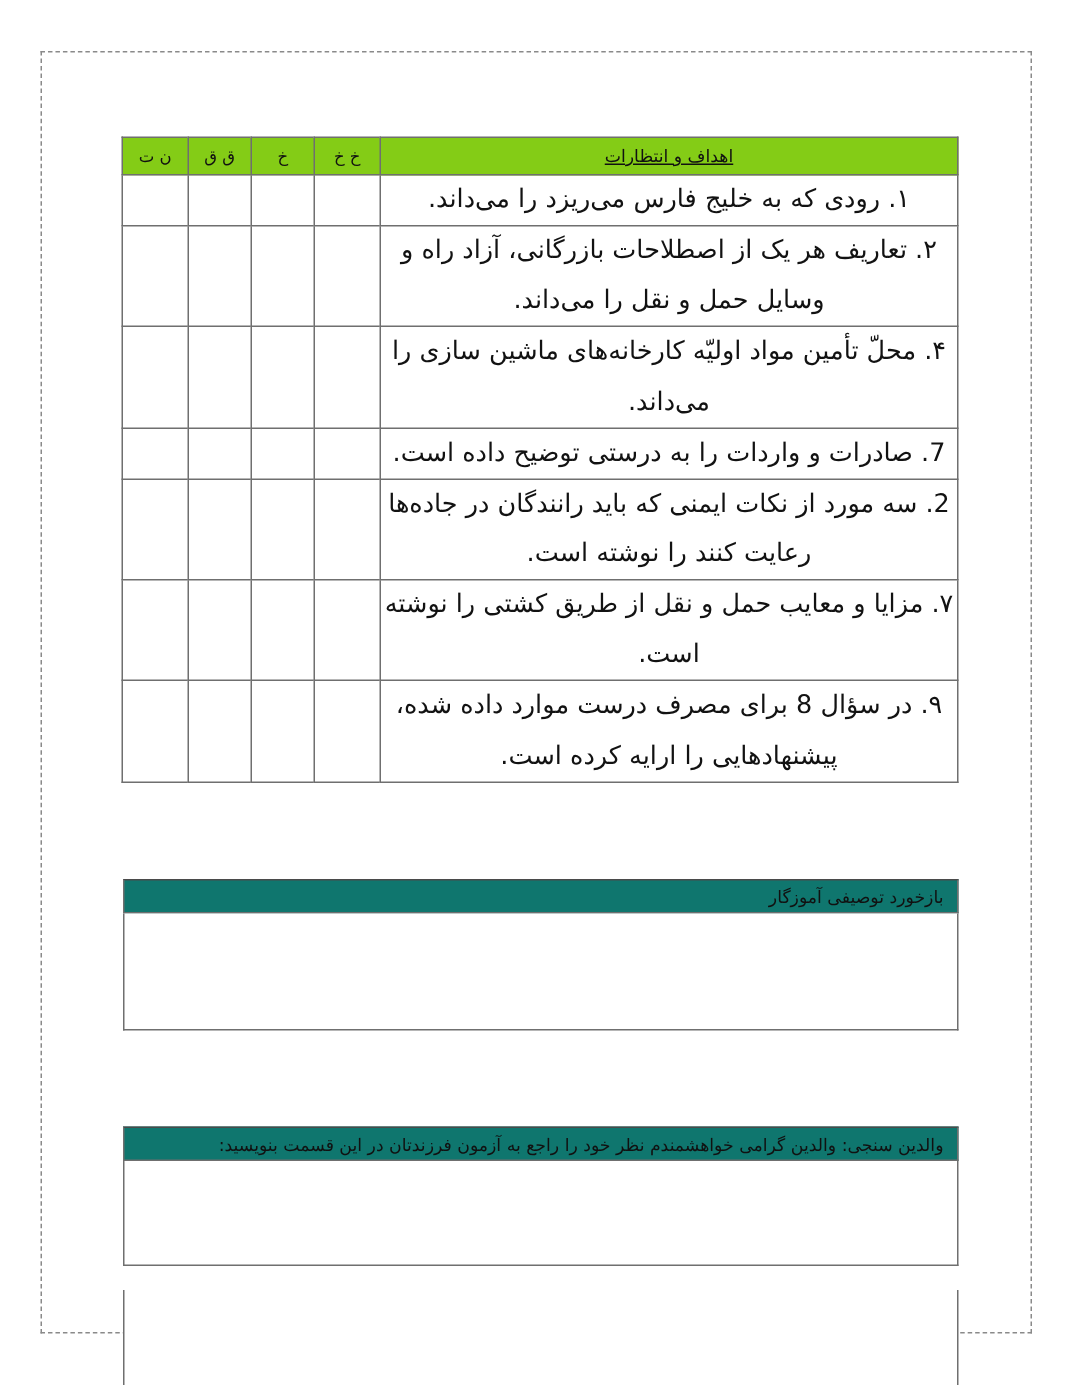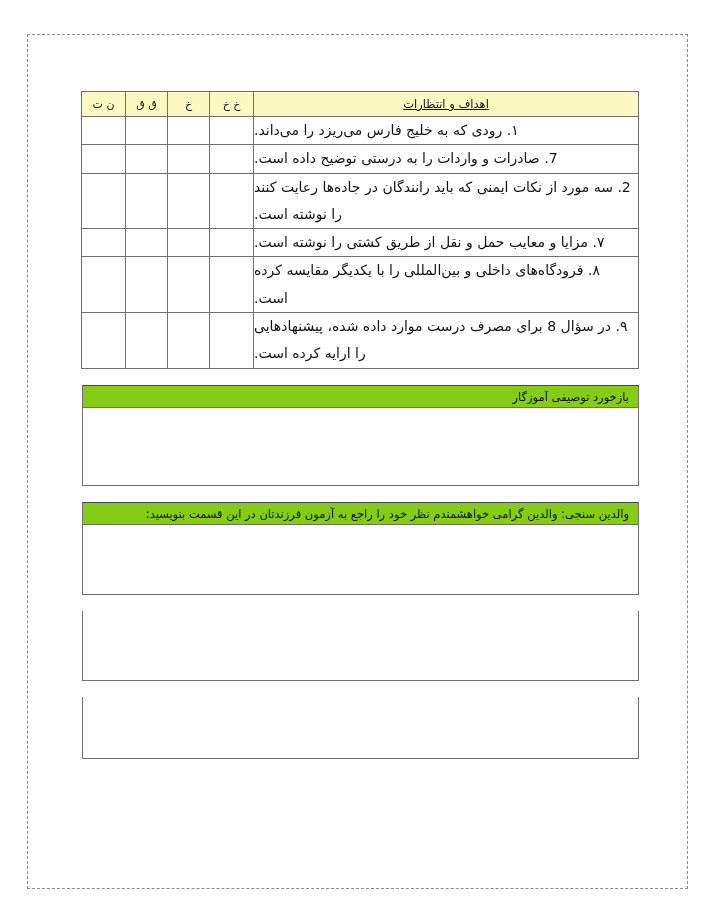--- a/index.html
+++ b/index.html
@@ -42,62 +42,63 @@
     direction: rtl;
   }
   table.rubric th,
   table.rubric td {
     border: 1px solid #6f6f6f;
     padding: 0;
     vertical-align: middle;
   }
 
   thead th {
-    background: #fef9c3;
+    background: #84cc16;
     height: 24px;
     font-weight: normal;
     font-size: 11px;
     text-align: center;
     color: #111;
   }
   thead th.goal-head {
     font-size: 11.5px;
     text-decoration: underline;
   }
 
   
   col.c-goal  { width: 385px; }
   col.c-rate1 { width: 44px; }
   col.c-rate2 { width: 42px; }
   col.c-rate3 { width: 42px; }
   col.c-rate4 { width: 44px; }
 
   td.goal {
-    text-align: left;
-    font-size: 14px;
+    text-align: center;
+    font-size: 17px;
     line-height: 1.95;
     padding: 2px 8px 3px 8px;
     color: #121212;
   }
   td.rate {
     background: #ffffff;
   }
 
   
   .section-band {
     border: 1px solid #6f6f6f;
     border-top: 1px solid #4a4a4a;
-    background: #84cc16;
+    background: #0f766e;
     height: 23px;
     line-height: 23px;
     padding: 0 9px;
     font-size: 11.5px;
     color: #111;
     box-sizing: border-box;
     direction: rtl;
+    margin-top: 48px;
   }
   .section-box {
     border: 1px solid #6f6f6f;
     border-top: none;
     background: #ffffff;
     box-sizing: border-box;
   }
   .gap {
     height: 16px;
   }
@@ -128,42 +129,49 @@
     </thead>
     <tbody>
       <tr>
         <td class="goal">۱. رودی که به خلیج فارس می‌ریزد را می‌داند.</td>
         <td class="rate"></td>
         <td class="rate"></td>
         <td class="rate"></td>
         <td class="rate"></td>
       </tr>
       <tr>
+        <td class="goal">۲. تعاریف هر یک از اصطلاحات بازرگانی، آزاد راه و وسایل حمل و نقل را می‌داند.</td>
+        <td class="rate"></td>
+        <td class="rate"></td>
+        <td class="rate"></td>
+        <td class="rate"></td>
+      </tr>
+      <tr>
+        <td class="goal">۴. محلّ تأمین مواد اولیّه کارخانه‌های ماشین سازی را می‌داند.</td>
+        <td class="rate"></td>
+        <td class="rate"></td>
+        <td class="rate"></td>
+        <td class="rate"></td>
+      </tr>
+      <tr>
         <td class="goal">7. صادرات و واردات را به درستی توضیح داده است.</td>
         <td class="rate"></td>
         <td class="rate"></td>
         <td class="rate"></td>
         <td class="rate"></td>
       </tr>
       <tr>
         <td class="goal">2. سه مورد از نکات ایمنی که باید رانندگان در جاده‌ها رعایت کنند را نوشته است.</td>
         <td class="rate"></td>
         <td class="rate"></td>
         <td class="rate"></td>
         <td class="rate"></td>
       </tr>
       <tr>
         <td class="goal">۷. مزایا و معایب حمل و نقل از طریق کشتی را نوشته است.</td>
-        <td class="rate"></td>
-        <td class="rate"></td>
-        <td class="rate"></td>
-        <td class="rate"></td>
-      </tr>
-      <tr>
-        <td class="goal">۸. فرودگاه‌های داخلی و بین‌المللی را با یکدیگر مقایسه کرده است.</td>
         <td class="rate"></td>
         <td class="rate"></td>
         <td class="rate"></td>
         <td class="rate"></td>
       </tr>
       <tr>
         <td class="goal">۹. در سؤال 8 برای مصرف درست موارد داده شده، پیشنهادهایی را ارایه کرده است.</td>
         <td class="rate"></td>
         <td class="rate"></td>
         <td class="rate"></td>

